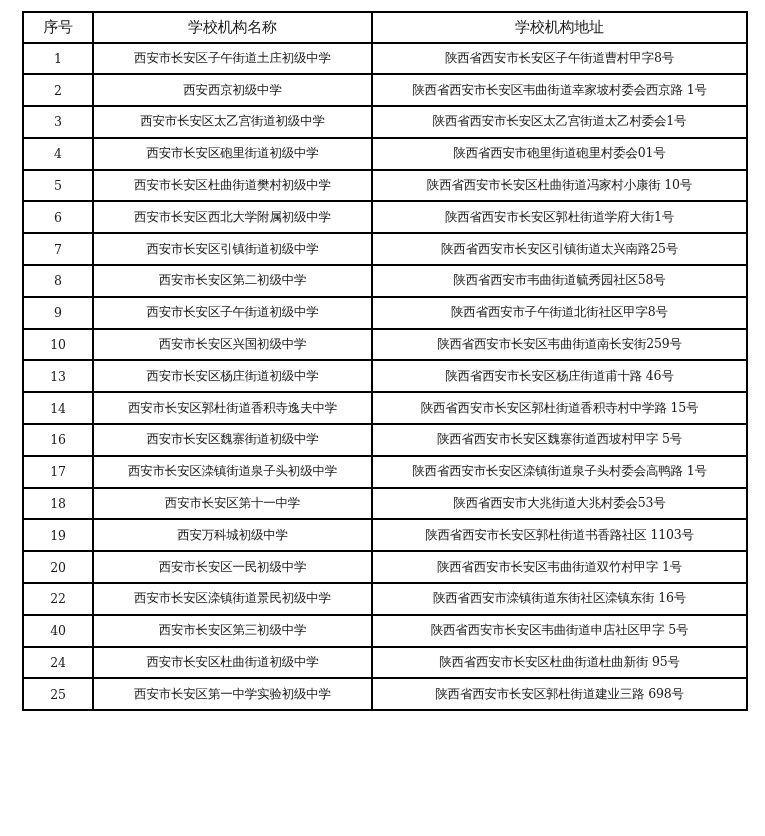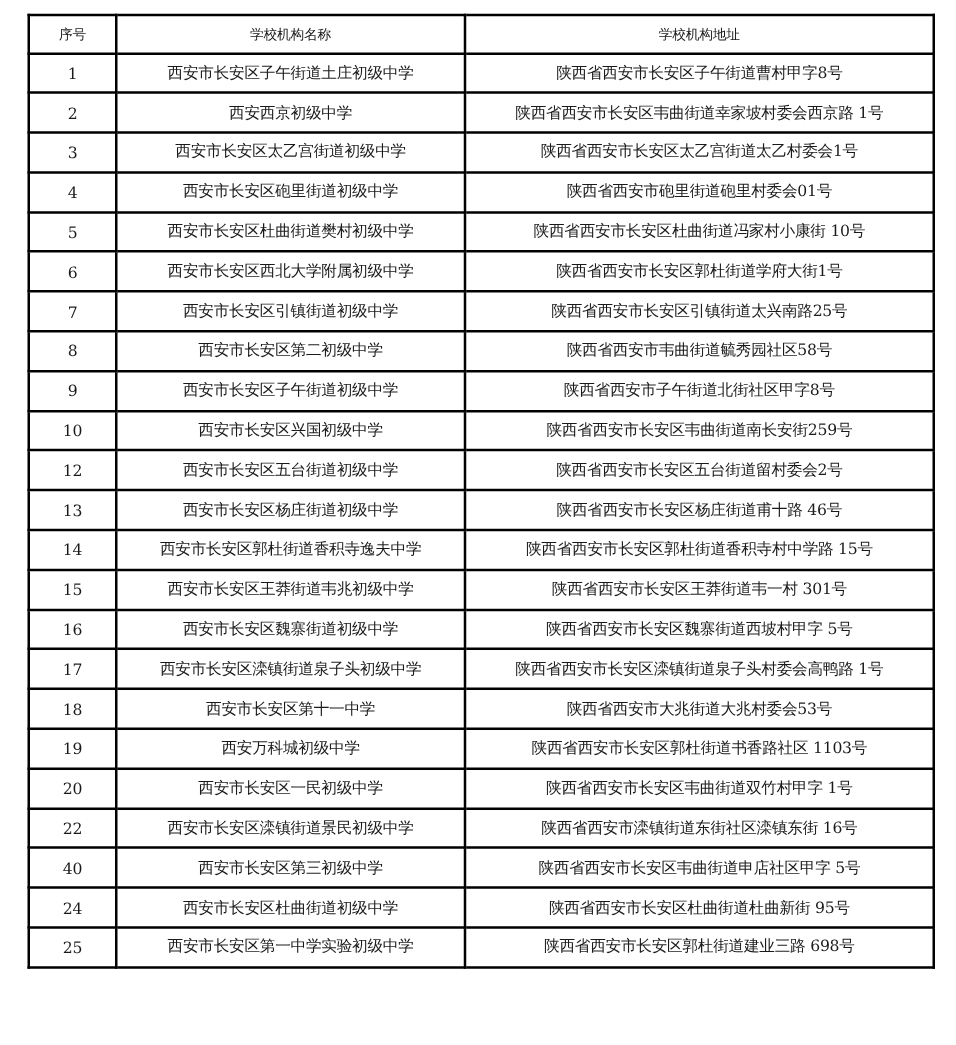--- a/index.html
+++ b/index.html
@@ -33,21 +33,21 @@
       vertical-align: middle;
       padding: 0;
       font-size: 12.5px;
       font-weight: normal;
       white-space: nowrap;
       overflow: hidden;
       letter-spacing: -0.2px;
     }
     table.schools th {
       height: 28.5px;
-      font-size: 11px;
+      font-size: 15px;
     }
     table.schools td {
       height: 29.8px;
     }
     col.c-no { width: 70px; }
     col.c-name { width: 279px; }
     col.c-addr { width: 375px; }
   </style>
 </head>
 <body>
@@ -111,38 +111,28 @@
           <td>9</td>
           <td>西安市长安区子午街道初级中学</td>
           <td>陕西省西安市子午街道北街社区甲字8号</td>
         </tr>
         <tr>
           <td>10</td>
           <td>西安市长安区兴国初级中学</td>
           <td>陕西省西安市长安区韦曲街道南长安街259号</td>
         </tr>
         <tr>
-          <td>12</td>
-          <td>西安市长安区五台街道初级中学</td>
-          <td>陕西省西安市长安区五台街道留村委会2号</td>
-        </tr>
-        <tr>
           <td>13</td>
           <td>西安市长安区杨庄街道初级中学</td>
           <td>陕西省西安市长安区杨庄街道甫十路 46号</td>
         </tr>
         <tr>
           <td>14</td>
           <td>西安市长安区郭杜街道香积寺逸夫中学</td>
           <td>陕西省西安市长安区郭杜街道香积寺村中学路 15号</td>
-        </tr>
-        <tr>
-          <td>15</td>
-          <td>西安市长安区王莽街道韦兆初级中学</td>
-          <td>陕西省西安市长安区王莽街道韦一村 301号</td>
         </tr>
         <tr>
           <td>16</td>
           <td>西安市长安区魏寨街道初级中学</td>
           <td>陕西省西安市长安区魏寨街道西坡村甲字 5号</td>
         </tr>
         <tr>
           <td>17</td>
           <td>西安市长安区滦镇街道泉子头初级中学</td>
           <td>陕西省西安市长安区滦镇街道泉子头村委会高鸭路 1号</td>

